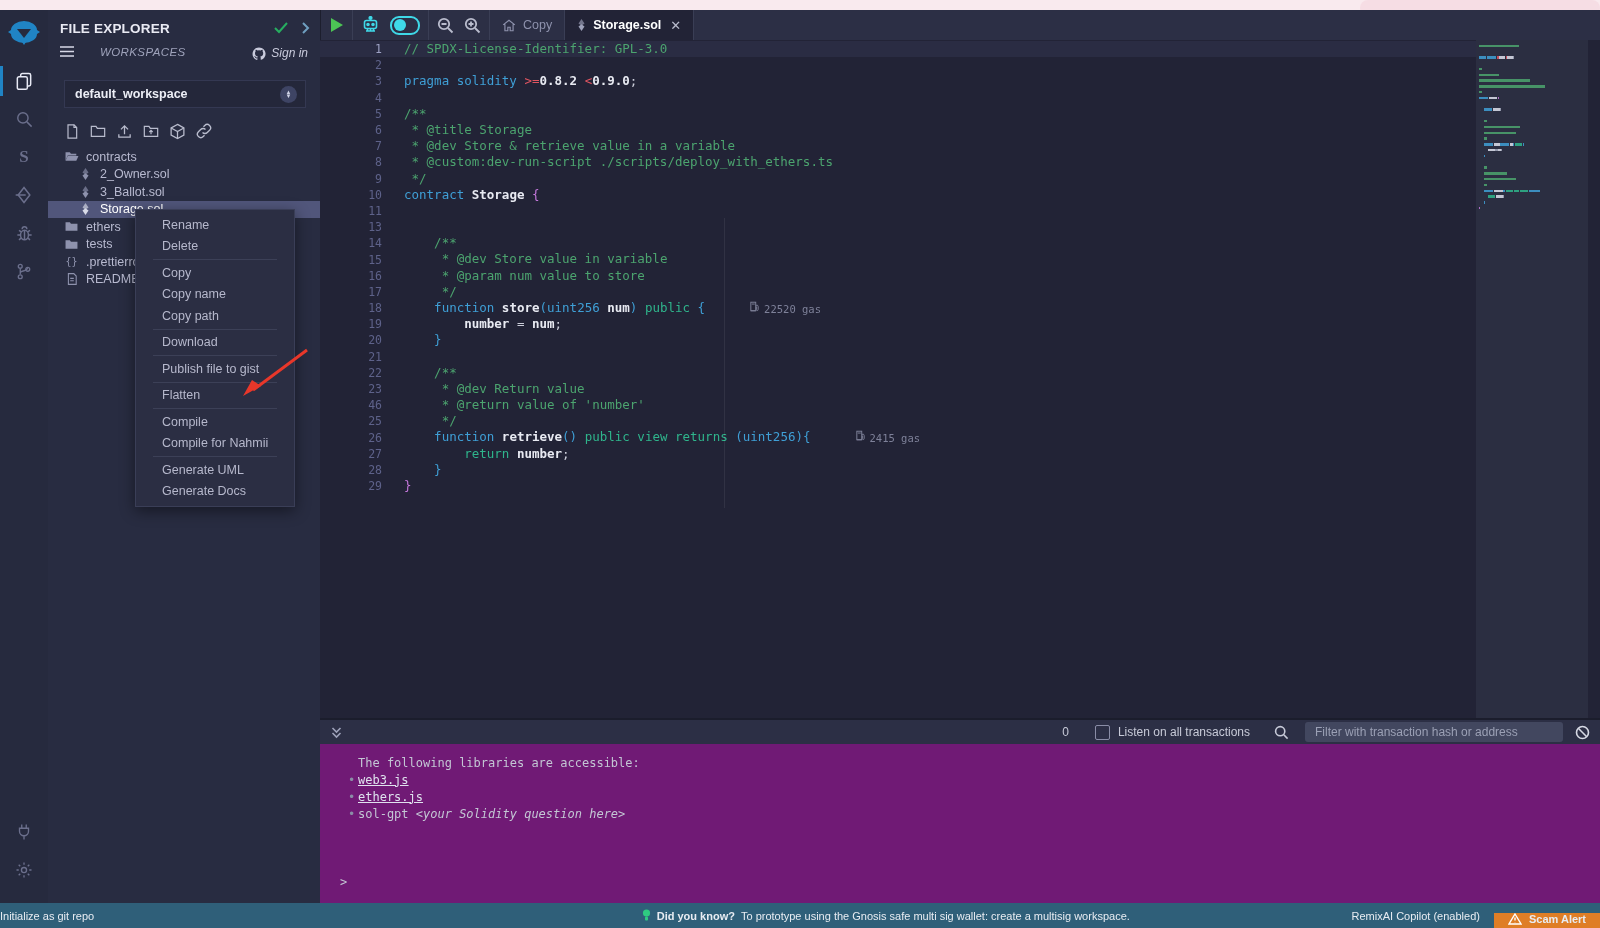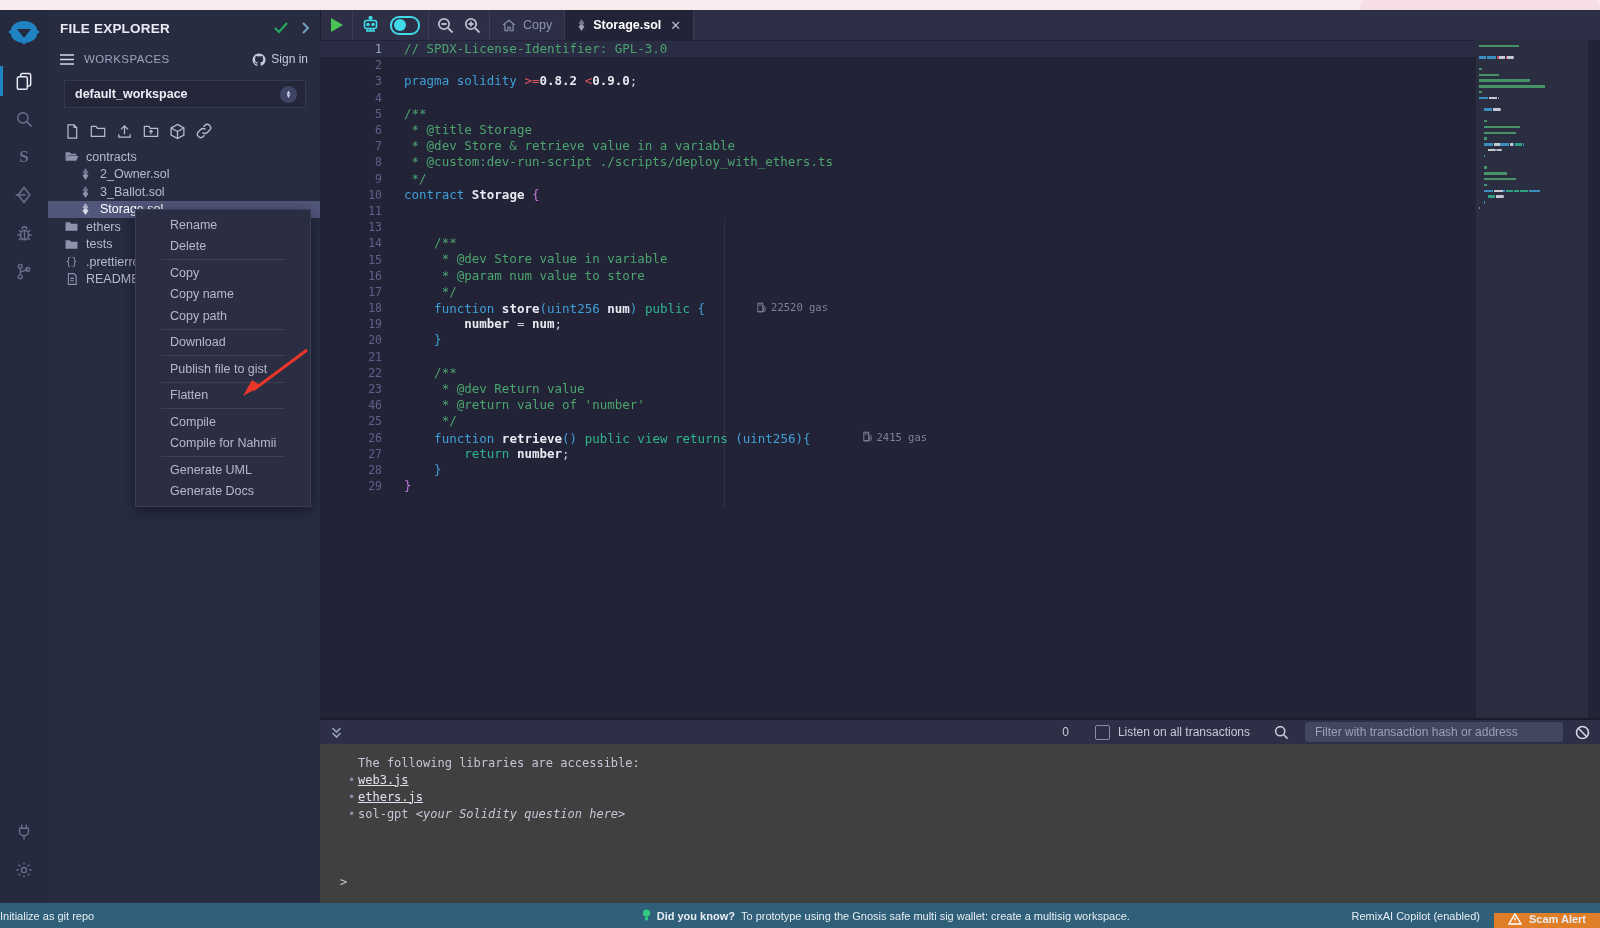--- a/index.html
+++ b/index.html
@@ -13,39 +13,39 @@
   #rail .logo{margin:8px 0 14px 0;}
   .rail-item{position:relative;width:48px;height:38px;display:flex;align-items:center;justify-content:center;color:#6b6f8c;cursor:pointer;}
   .rail-item.active{color:#e8eaf5;}
   .rail-item.active::before{content:"";position:absolute;left:0;top:4px;bottom:4px;width:3px;background:#2084c4;}
   .rail-spacer{flex:1;}
   .rail-s{font-weight:bold;font-size:17px;font-family:"Liberation Serif",serif;}
   
   #sidepanel{position:absolute;left:48px;top:10px;width:272px;height:893px;background:#282c41;overflow:hidden;}
   .fe-header{display:flex;align-items:center;height:36px;padding:0 10px 0 12px;}
   .fe-title{font-size:13.5px;font-weight:bold;color:#e9eaf3;flex:1;letter-spacing:.2px;}
-  .ws-row{display:flex;align-items:center;height:26px;padding:0 12px;gap:10px;}
+  .ws-row{display:flex;align-items:flex-start;height:26px;padding:0 12px;gap:26px;font-style:italic;}
   .ws-label{font-size:11.5px;color:#9ea2ba;letter-spacing:.4px;flex:1;}
   .signin{display:flex;align-items:center;gap:5px;color:#c9cbdc;font-size:12px;cursor:pointer;}
   .ws-select{position:relative;margin:8px 14px 0 16px;height:26px;background:#24273a;border:1px solid #343852;border-radius:0;
     display:flex;align-items:center;padding:0 8px 0 10px;cursor:pointer;}
   .ws-select .val{flex:1;font-size:12.5px;font-weight:bold;color:#eceef6;}
   .updown{width:17px;height:17px;border-radius:50%;background:#3e4464;display:flex;flex-direction:column;align-items:center;justify-content:center;line-height:4px;font-size:6px;color:#cfd3e6;}
   .fe-toolbar{display:flex;align-items:center;gap:9px;padding:14px 0 6px 16px;color:#b9bccd;}
   .fe-toolbar .tbi{cursor:pointer;display:flex;}
   
   #tree{margin-top:2px;}
   .tree-row{display:flex;align-items:center;height:17.5px;font-size:12.5px;color:#b8bad0;cursor:pointer;white-space:nowrap;}
   .tree-row .ticon{display:flex;width:15px;justify-content:center;margin-right:7px;color:#8e92ad;flex:none;}
   .tree-row.sel{background:#51567b;color:#ffffff;}
   .tree-row.sel .ticon{color:#d9dbe8;}
   .braces-glyph{font-size:10px;color:#8e92ad;font-family:"DejaVu Sans Mono",monospace;}
   
   #ctxmenu{position:absolute;left:135px;top:209px;width:140px;background:#2b2e43;border:1px solid #3a3e57;
-    box-shadow:0 4px 14px rgba(0,0,0,.45);padding:4px 17px;z-index:30;}
+    box-shadow:0 4px 14px rgba(0,0,0,.45);padding:4px 9px;z-index:30;}
   .menu-item{height:21.5px;display:flex;align-items:center;padding-left:17px;font-size:12.5px;color:#b6b8cc;cursor:pointer;}
   .menu-sep{height:1px;background:#3c4057;margin:2px 8px;}
   
   #arrow{position:absolute;left:235px;top:340px;z-index:40;pointer-events:none;}
   
   #main{position:absolute;left:320px;top:10px;width:1280px;height:893px;background:#222336;}
   #tabbar{position:absolute;left:0;top:0;width:1280px;height:30px;background:#2c2f45;display:flex;align-items:stretch;border-left:1px solid #1c1e2d;}
   .tb-group{display:flex;align-items:center;padding:0 8px;gap:10px;border-right:1px solid #3a3e55;}
   .tb-icon{display:flex;align-items:center;cursor:pointer;}
   .toggle-pill{width:26px;height:15px;border:2px solid #3fd9e8;border-radius:9px;position:relative;}
@@ -58,40 +58,40 @@
   #code-rows{position:absolute;left:0;top:1px;width:1156px;}
   .code-row{display:flex;height:16.2px;align-items:center;}
   .code-row.active{background:rgba(120,130,190,.10);}
   .ln{width:68px;flex:none;text-align:right;padding-right:6px;box-sizing:border-box;
     font-family:"DejaVu Sans Mono",monospace;font-size:11.5px;color:#5e628a;}
   .code-row.active .ln{color:#9ea2c4;}
   .code{margin:0 0 0 16px;font-family:"DejaVu Sans Mono",monospace;font-size:12.5px;line-height:16.2px;white-space:pre;}
   .seg-c{color:#4ca46f}.seg-k{color:#3f9fd6}.seg-g{color:#2fb58c}.seg-o{color:#e05561}
   .seg-n,.seg-f,.seg-v{color:#e8eaf2;font-weight:bold}.seg-p{color:#ccceda}
   .seg-b1{color:#c678dd}.seg-b2{color:#3f9fd6}
-  .gas{display:inline-flex;align-items:center;gap:5px;margin-left:24px;color:#7e8199;font-size:10.5px;font-family:"DejaVu Sans Mono",monospace;font-weight:normal;padding-left:28px;}
+  .gas{display:inline-flex;gap:5px;margin-left:17px;color:#7e8199;font-size:10.5px;font-family:"DejaVu Sans Mono",monospace;font-weight:normal;padding-left:28px;}
   #indent-guide{position:absolute;left:404px;top:178px;width:1px;height:290px;background:rgba(255,255,255,.07);}
   #minimap-col{position:absolute;left:1156px;top:0;width:112px;height:678px;background:#2b2e41;}
   #minimap{position:absolute;left:3px;top:3px;width:100px;}
   .mm-line{height:5.8px;display:flex;align-items:center;}
   .mm-seg{height:2.4px;display:inline-block;flex:none;opacity:.85;}
   
   #terminalbar{position:absolute;left:0;top:708px;width:1280px;height:26px;background:#2c2f45;border-top:2px solid #1b1d2c;
     display:flex;align-items:center;padding:0 10px;box-sizing:border-box;}
   #term-left{color:#9ea2ba;display:flex;align-items:center;cursor:pointer;}
   #term-spacer{flex:1;}
   #tx-badge{font-size:12px;color:#c7cad8;margin-right:26px;}
   .cb{width:13px;height:13px;border:1px solid #8a8da6;border-radius:2px;background:transparent;margin-right:8px;cursor:pointer;}
   #listen-label{font-size:12px;color:#c7cad8;margin-right:24px;}
   #term-search{color:#c7cad8;margin-right:16px;display:flex;}
   #filter-input{width:238px;height:20px;background:#42475f;border:none;border-radius:3px;color:#dcdfe9;
     font-size:12px;padding:0 10px;outline:none;font-family:"Liberation Sans",sans-serif;}
   #filter-input::placeholder{color:#9ba0b5;}
   #ban{margin-left:12px;color:#d6d9e4;display:flex;cursor:pointer;}
-  #terminal{position:absolute;left:0;top:734px;width:1280px;height:159px;background:#404040;
+  #terminal{position:absolute;left:0;top:734px;width:1280px;height:159px;background:#701a75;
     font-family:"DejaVu Sans Mono",monospace;font-size:12px;color:#c3c6d4;padding:10px 0 0 20px;box-sizing:border-box;}
   .t-line{height:17px;display:flex;align-items:center;white-space:pre;}
   .t-ind{margin-left:18px;}
   .t-bullet{color:#8a8da6;width:10px;margin-left:8px;flex:none;}
   .t-link{text-decoration:underline;color:#dfe2ee;cursor:pointer;}
   .t-i{font-style:italic;}
   
   #statusbar{position:absolute;left:0;top:903px;width:1600px;height:25px;background:#2f5f79;display:flex;align-items:center;color:#e8ecf2;font-size:11px;}
   #sb-left{width:420px;}
   #sb-center{flex:1;display:flex;align-items:center;justify-content:center;gap:6px;white-space:nowrap;}

